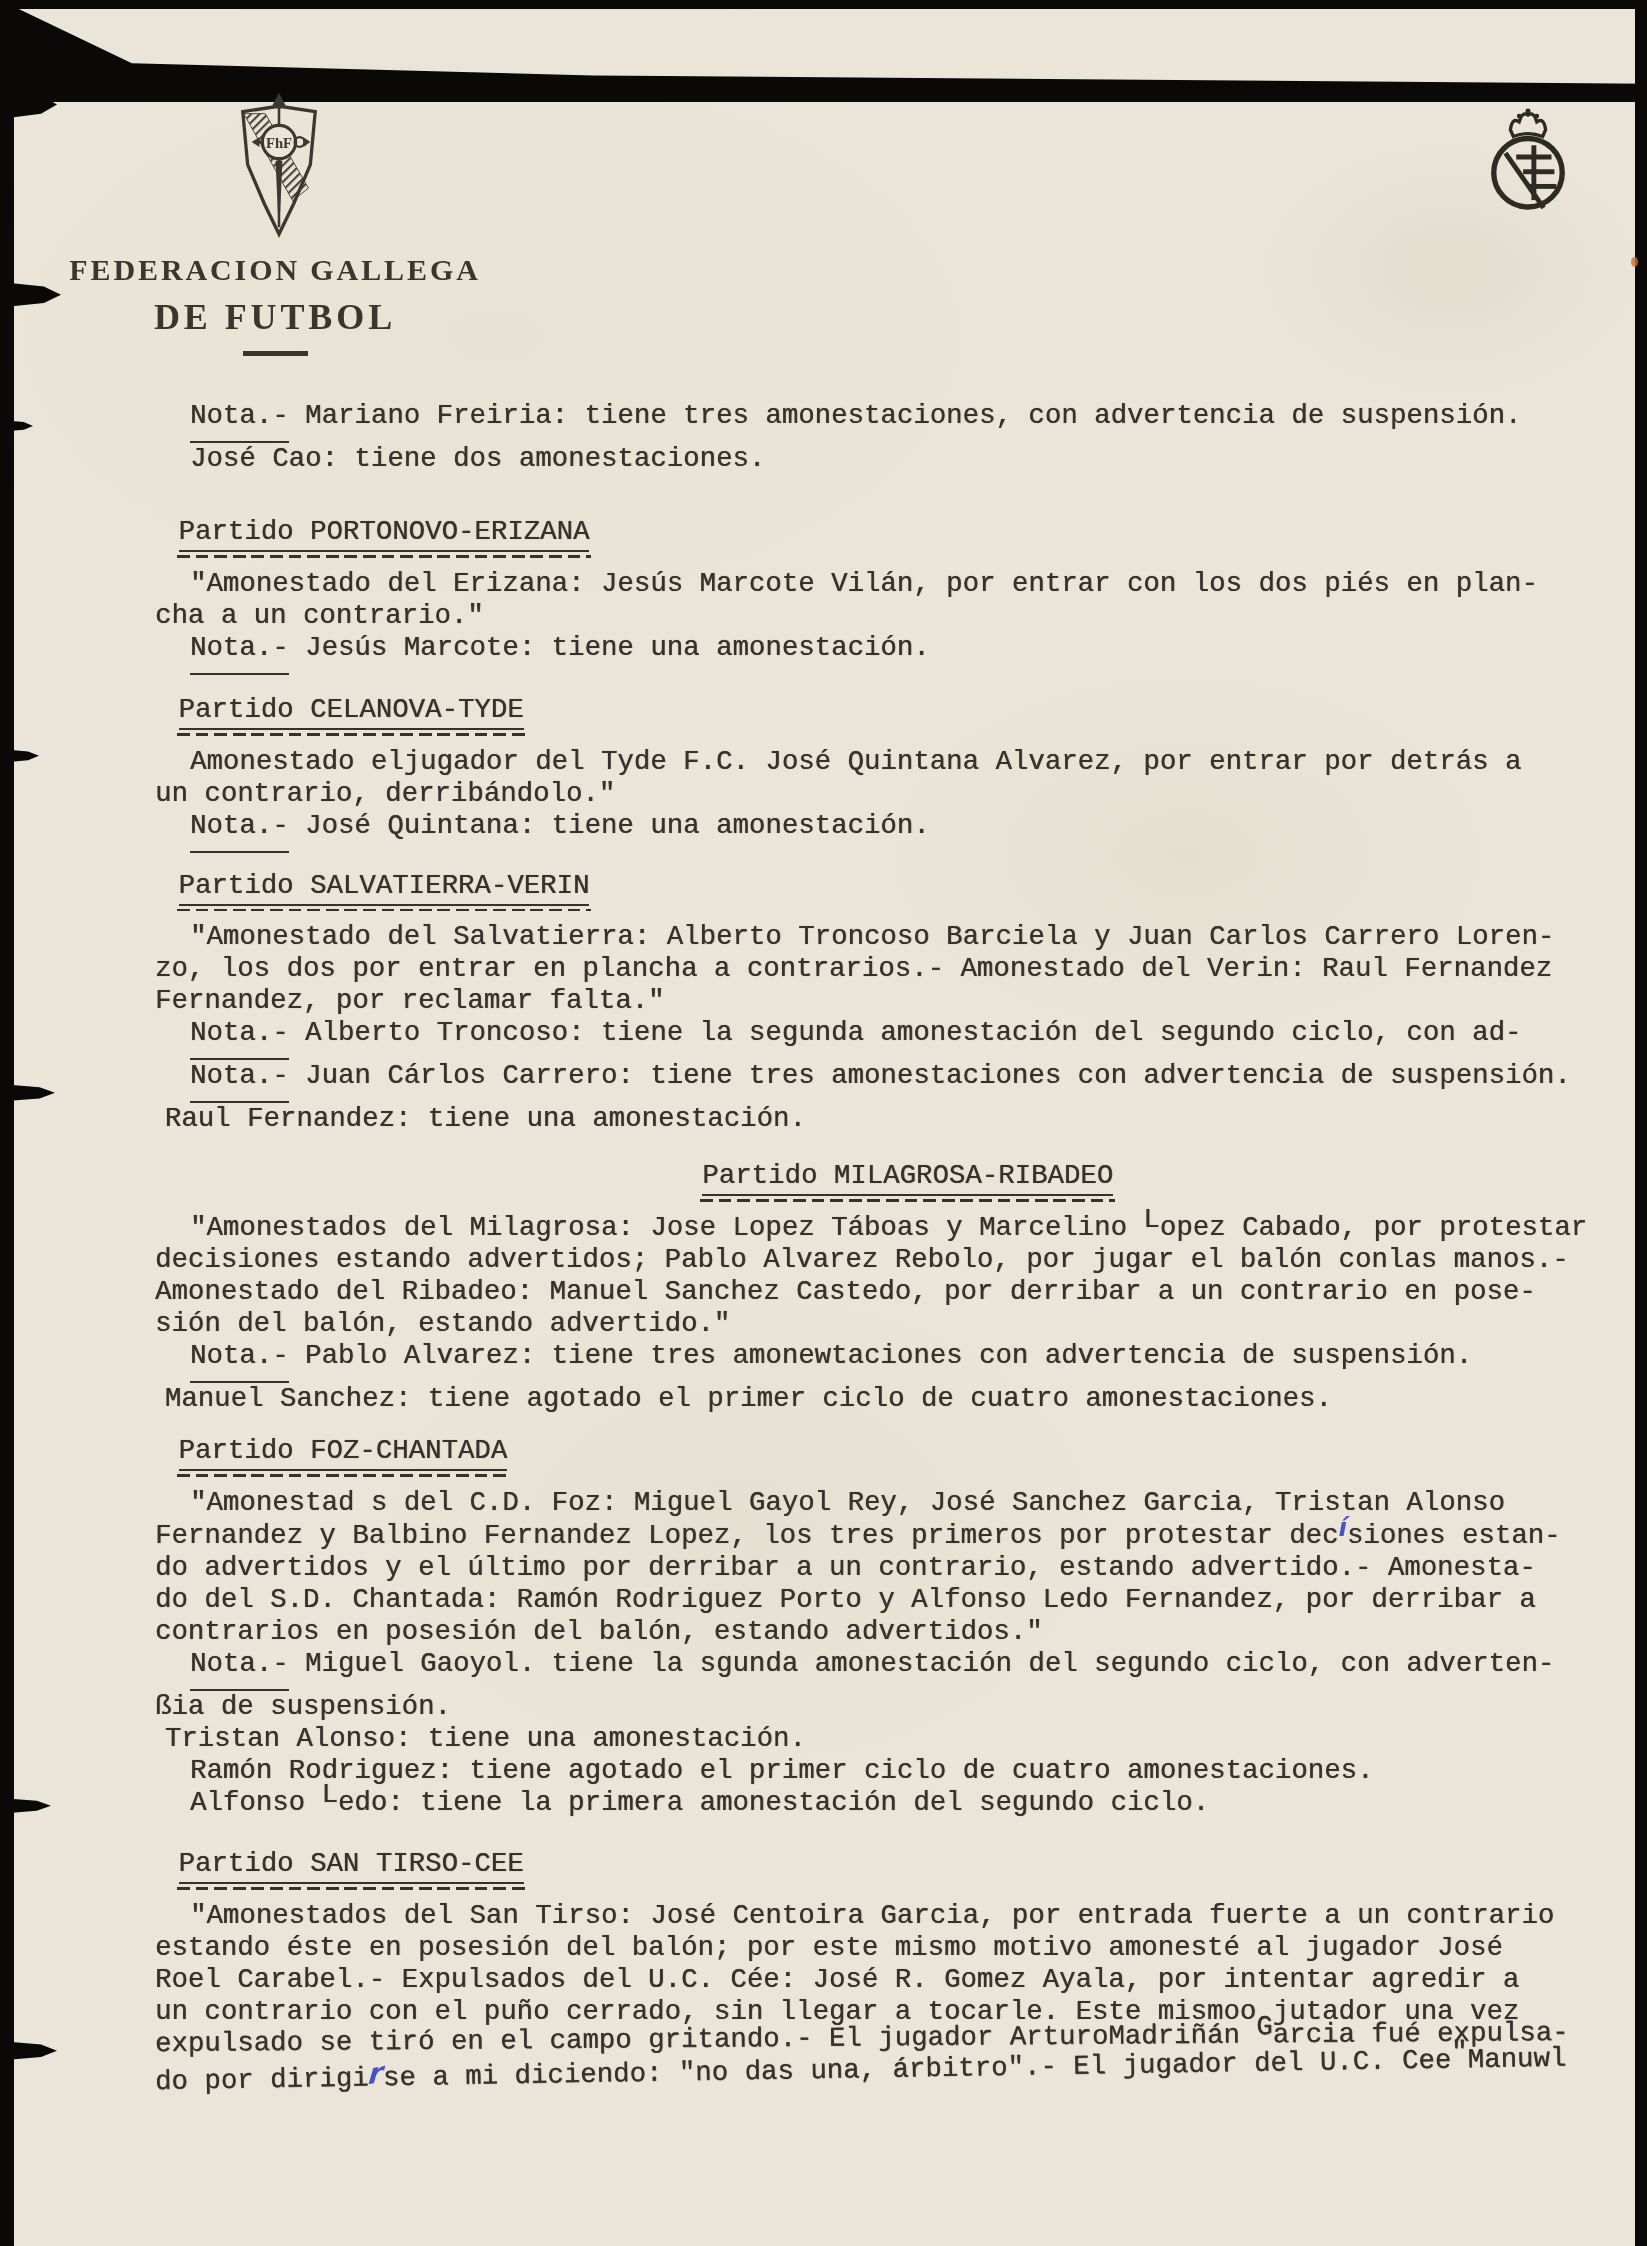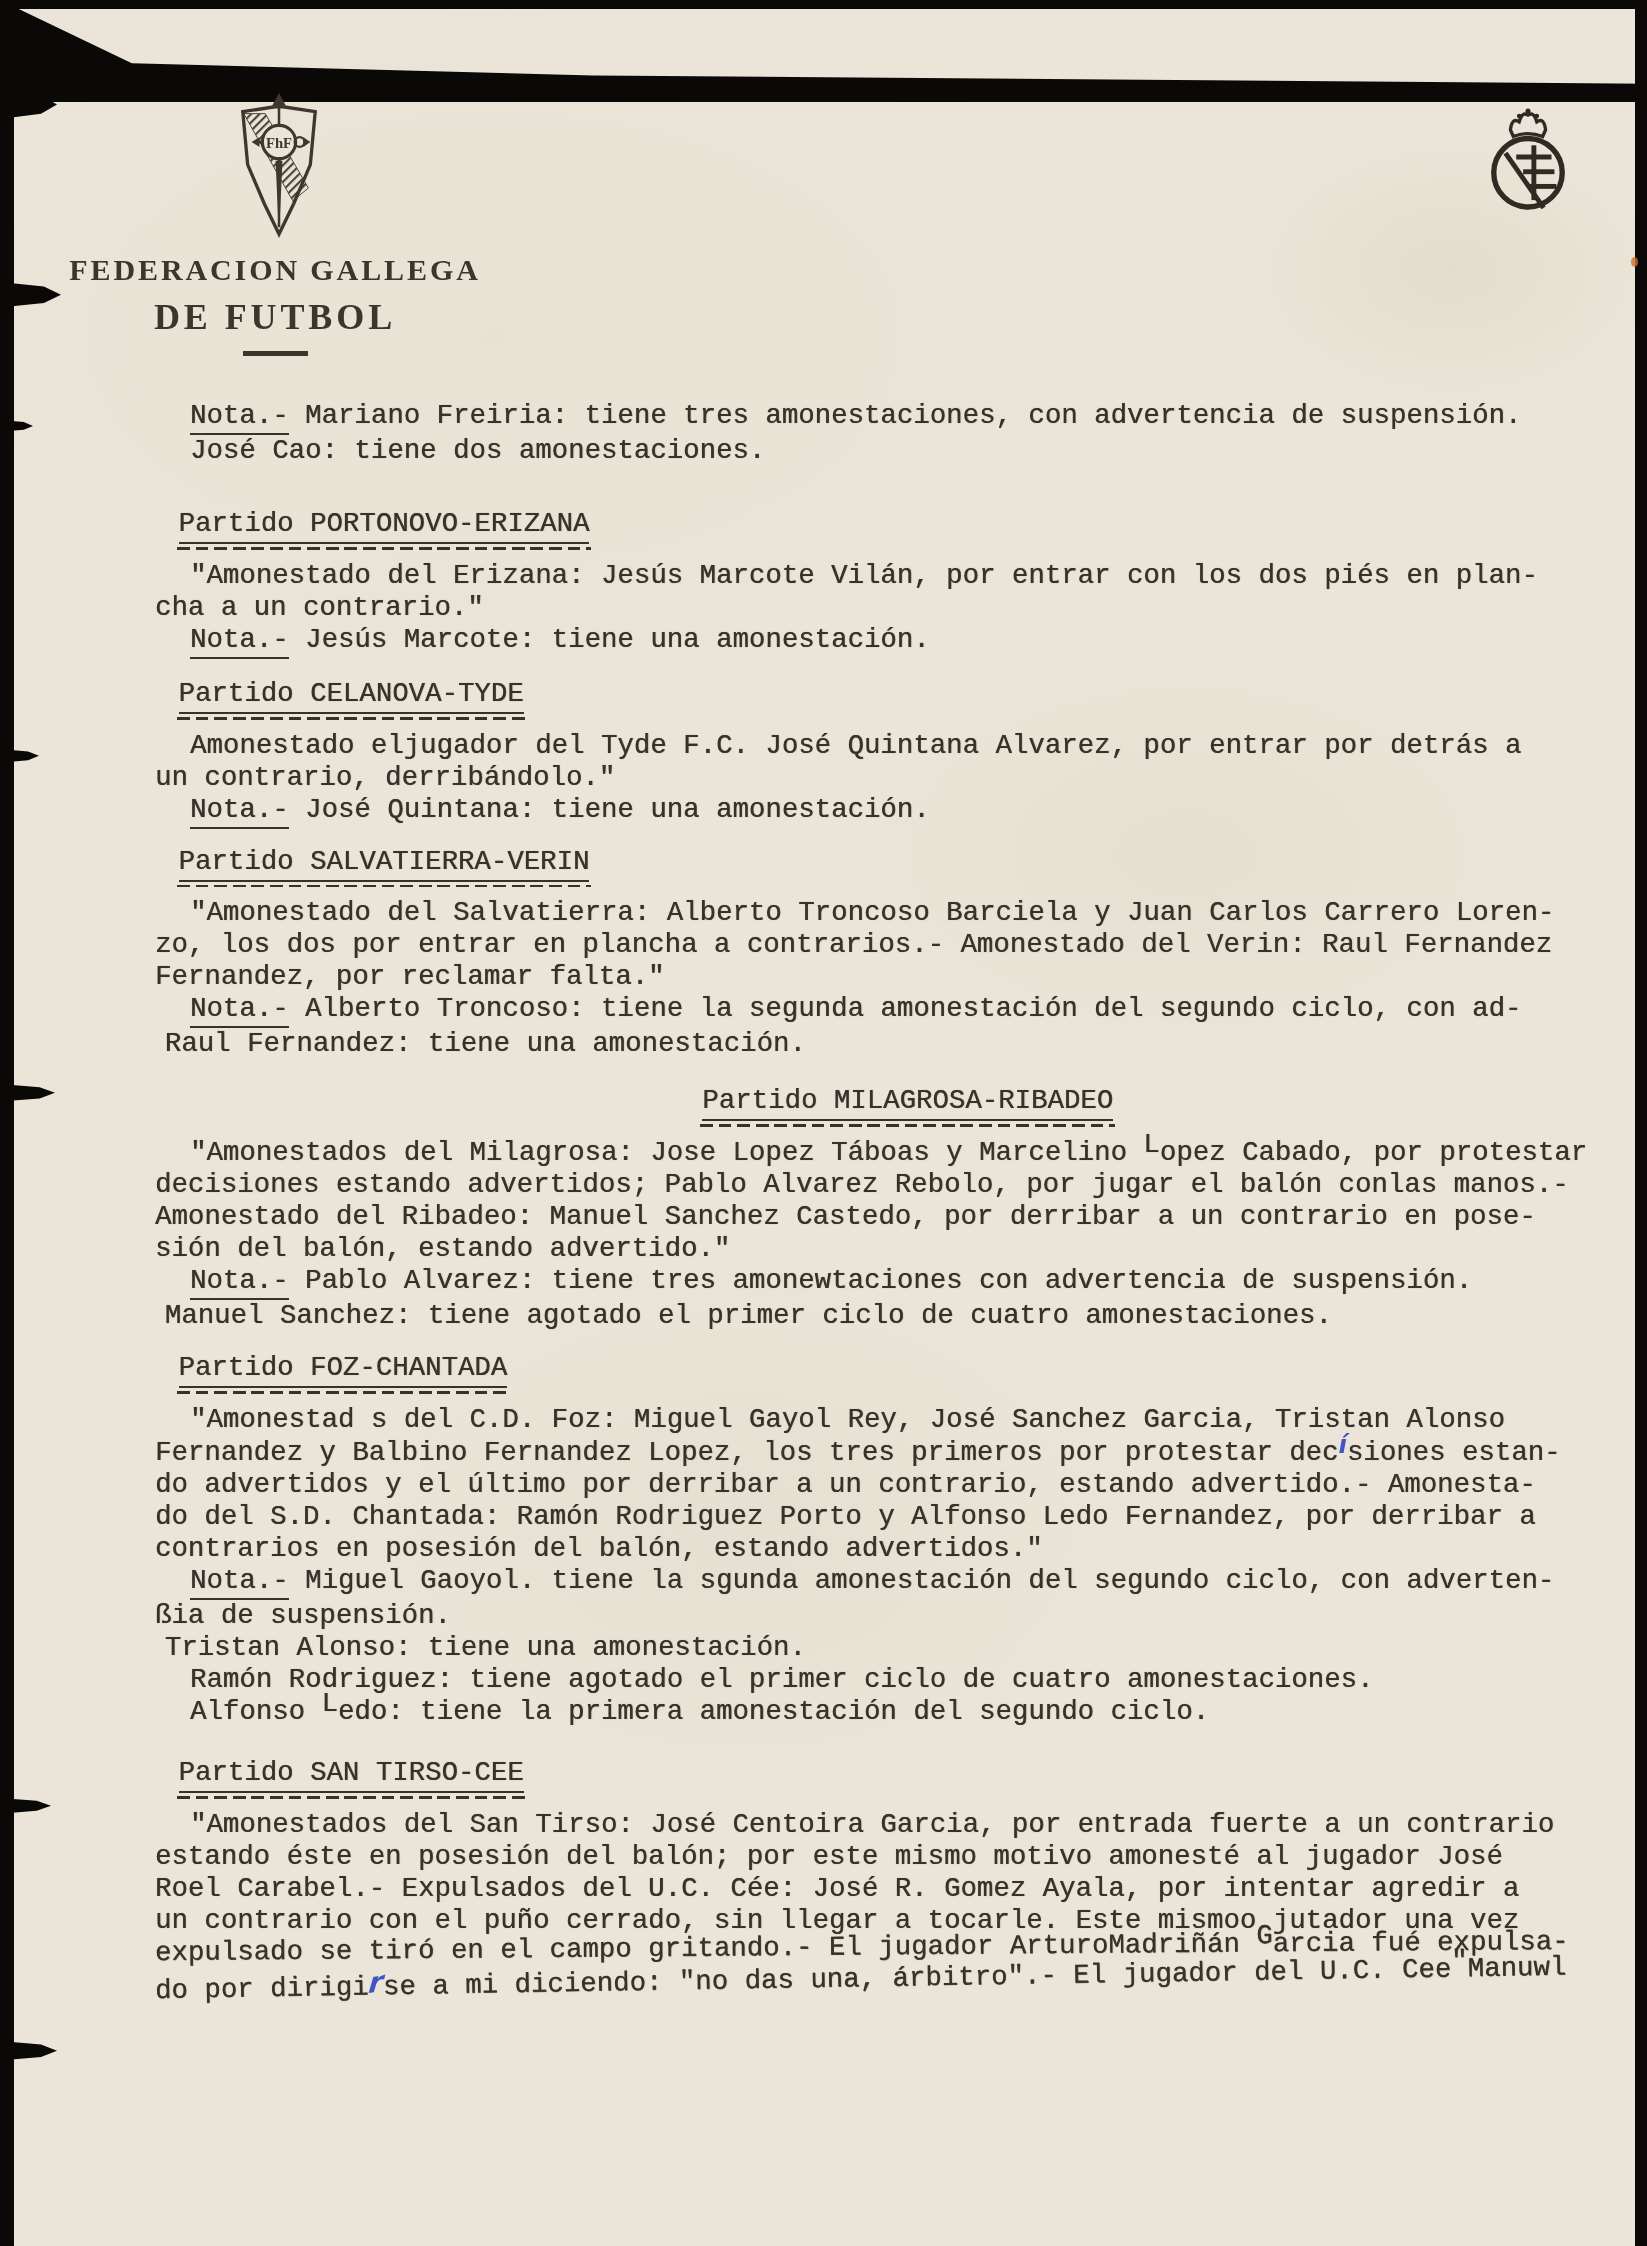--- a/index.html
+++ b/index.html
@@ -32,21 +32,21 @@
   .typed{position:absolute;left:155px;top:400px;width:1482px;color:#363129;
     font-size:27.4px;line-height:32px;
     text-shadow:0.4px 0.4px 0.7px rgba(48,44,36,0.8);}
   .ln{white-space:nowrap;}
   .ind{padding-left:35px;}
   .ind-s{padding-left:9.8px;}
   .hd{padding-left:23.5px;margin-bottom:15.7px;}
   .partido{display:inline-block;border-bottom:2.9px solid #363129;padding-bottom:2px;position:relative;}
   .partido::after{content:"";position:absolute;left:-2px;right:-2px;bottom:-7.8px;height:2.9px;
     background:repeating-linear-gradient(90deg,#363129 0 12.7px,transparent 12.7px 18.6px);}
-  .nota{display:inline-block;border-bottom:2.9px solid #363129;padding-bottom:1px;}
+  .nota{display:inline-block;border-bottom:2.9px solid #363129;padding-bottom:9px;}
   .sup{position:relative;top:-7.8px;}
   .ink{color:#4355c6;font-family:"DejaVu Sans",sans-serif;font-style:italic;font-weight:bold;
     position:relative;top:-6.9px;font-size:24.5px;text-shadow:none;}
   .ink2{color:#4355c6;font-family:"DejaVu Sans",sans-serif;font-style:italic;font-weight:bold;
     position:relative;top:-2px;display:inline-block;transform:skewX(-14deg) rotate(-8deg);
     font-size:29px;text-shadow:none;}
   .tilt1{transform:rotate(-0.45deg);transform-origin:0 50%;}
   .tilt2{transform:rotate(-0.95deg);transform-origin:0 50%;margin-top:3.9px;}
   .mB{margin-top:41px;} .mC{margin-top:19.6px;} .mD{margin-top:16.7px;}
   .mE{margin-top:24.5px;text-align:center;} .mF{margin-top:20.6px;} .mG{margin-top:29px;}
@@ -125,20 +125,21 @@
     <div class="ln hd mC"><span class="partido">Partido CELANOVA-TYDE</span></div>
     <div class="ln ind">Amonestado eljugador del Tyde F.C. José Quintana Alvarez, por entrar por detrás a</div>
     <div class="ln">un contrario, derribándolo."</div>
     <div class="ln ind"><span class="nota">Nota.-</span><span> José Quintana: tiene una amonestación.</span></div>
 
     <div class="ln hd mD"><span class="partido">Partido SALVATIERRA-VERIN</span></div>
     <div class="ln ind">"Amonestado del Salvatierra: Alberto Troncoso Barciela y Juan Carlos Carrero Loren-</div>
     <div class="ln">zo, los dos por entrar en plancha a contrarios.- Amonestado del Verin: Raul Fernandez</div>
     <div class="ln">Fernandez, por reclamar falta."</div>
     <div class="ln ind"><span class="nota">Nota.-</span><span> Alberto Troncoso: tiene la segunda amonestación del segundo ciclo, con ad-</span></div>
+    <div class="ln ind"><span class="nota">Nota.-</span><span> Juan Cárlos Carrero: tiene tres amonestaciones con advertencia de suspensión.</span></div>
     <div class="ln ind-s">Raul Fernandez: tiene una amonestación.</div>
 
     <div class="ln hd mE"><span class="partido">Partido MILAGROSA-RIBADEO</span></div>
     <div class="ln ind"><span>"Amonestados del Milagrosa: Jose Lopez Táboas y Marcelino </span><span class="sup">L</span><span>opez Cabado, por protestar</span></div>
     <div class="ln">decisiones estando advertidos; Pablo Alvarez Rebolo, por jugar el balón conlas manos.-</div>
     <div class="ln">Amonestado del Ribadeo: Manuel Sanchez Castedo, por derribar a un contrario en pose-</div>
     <div class="ln">sión del balón, estando advertido."</div>
     <div class="ln ind"><span class="nota">Nota.-</span><span> Pablo Alvarez: tiene tres amonewtaciones con advertencia de suspensión.</span></div>
     <div class="ln ind-s">Manuel Sanchez: tiene agotado el primer ciclo de cuatro amonestaciones.</div>
 

